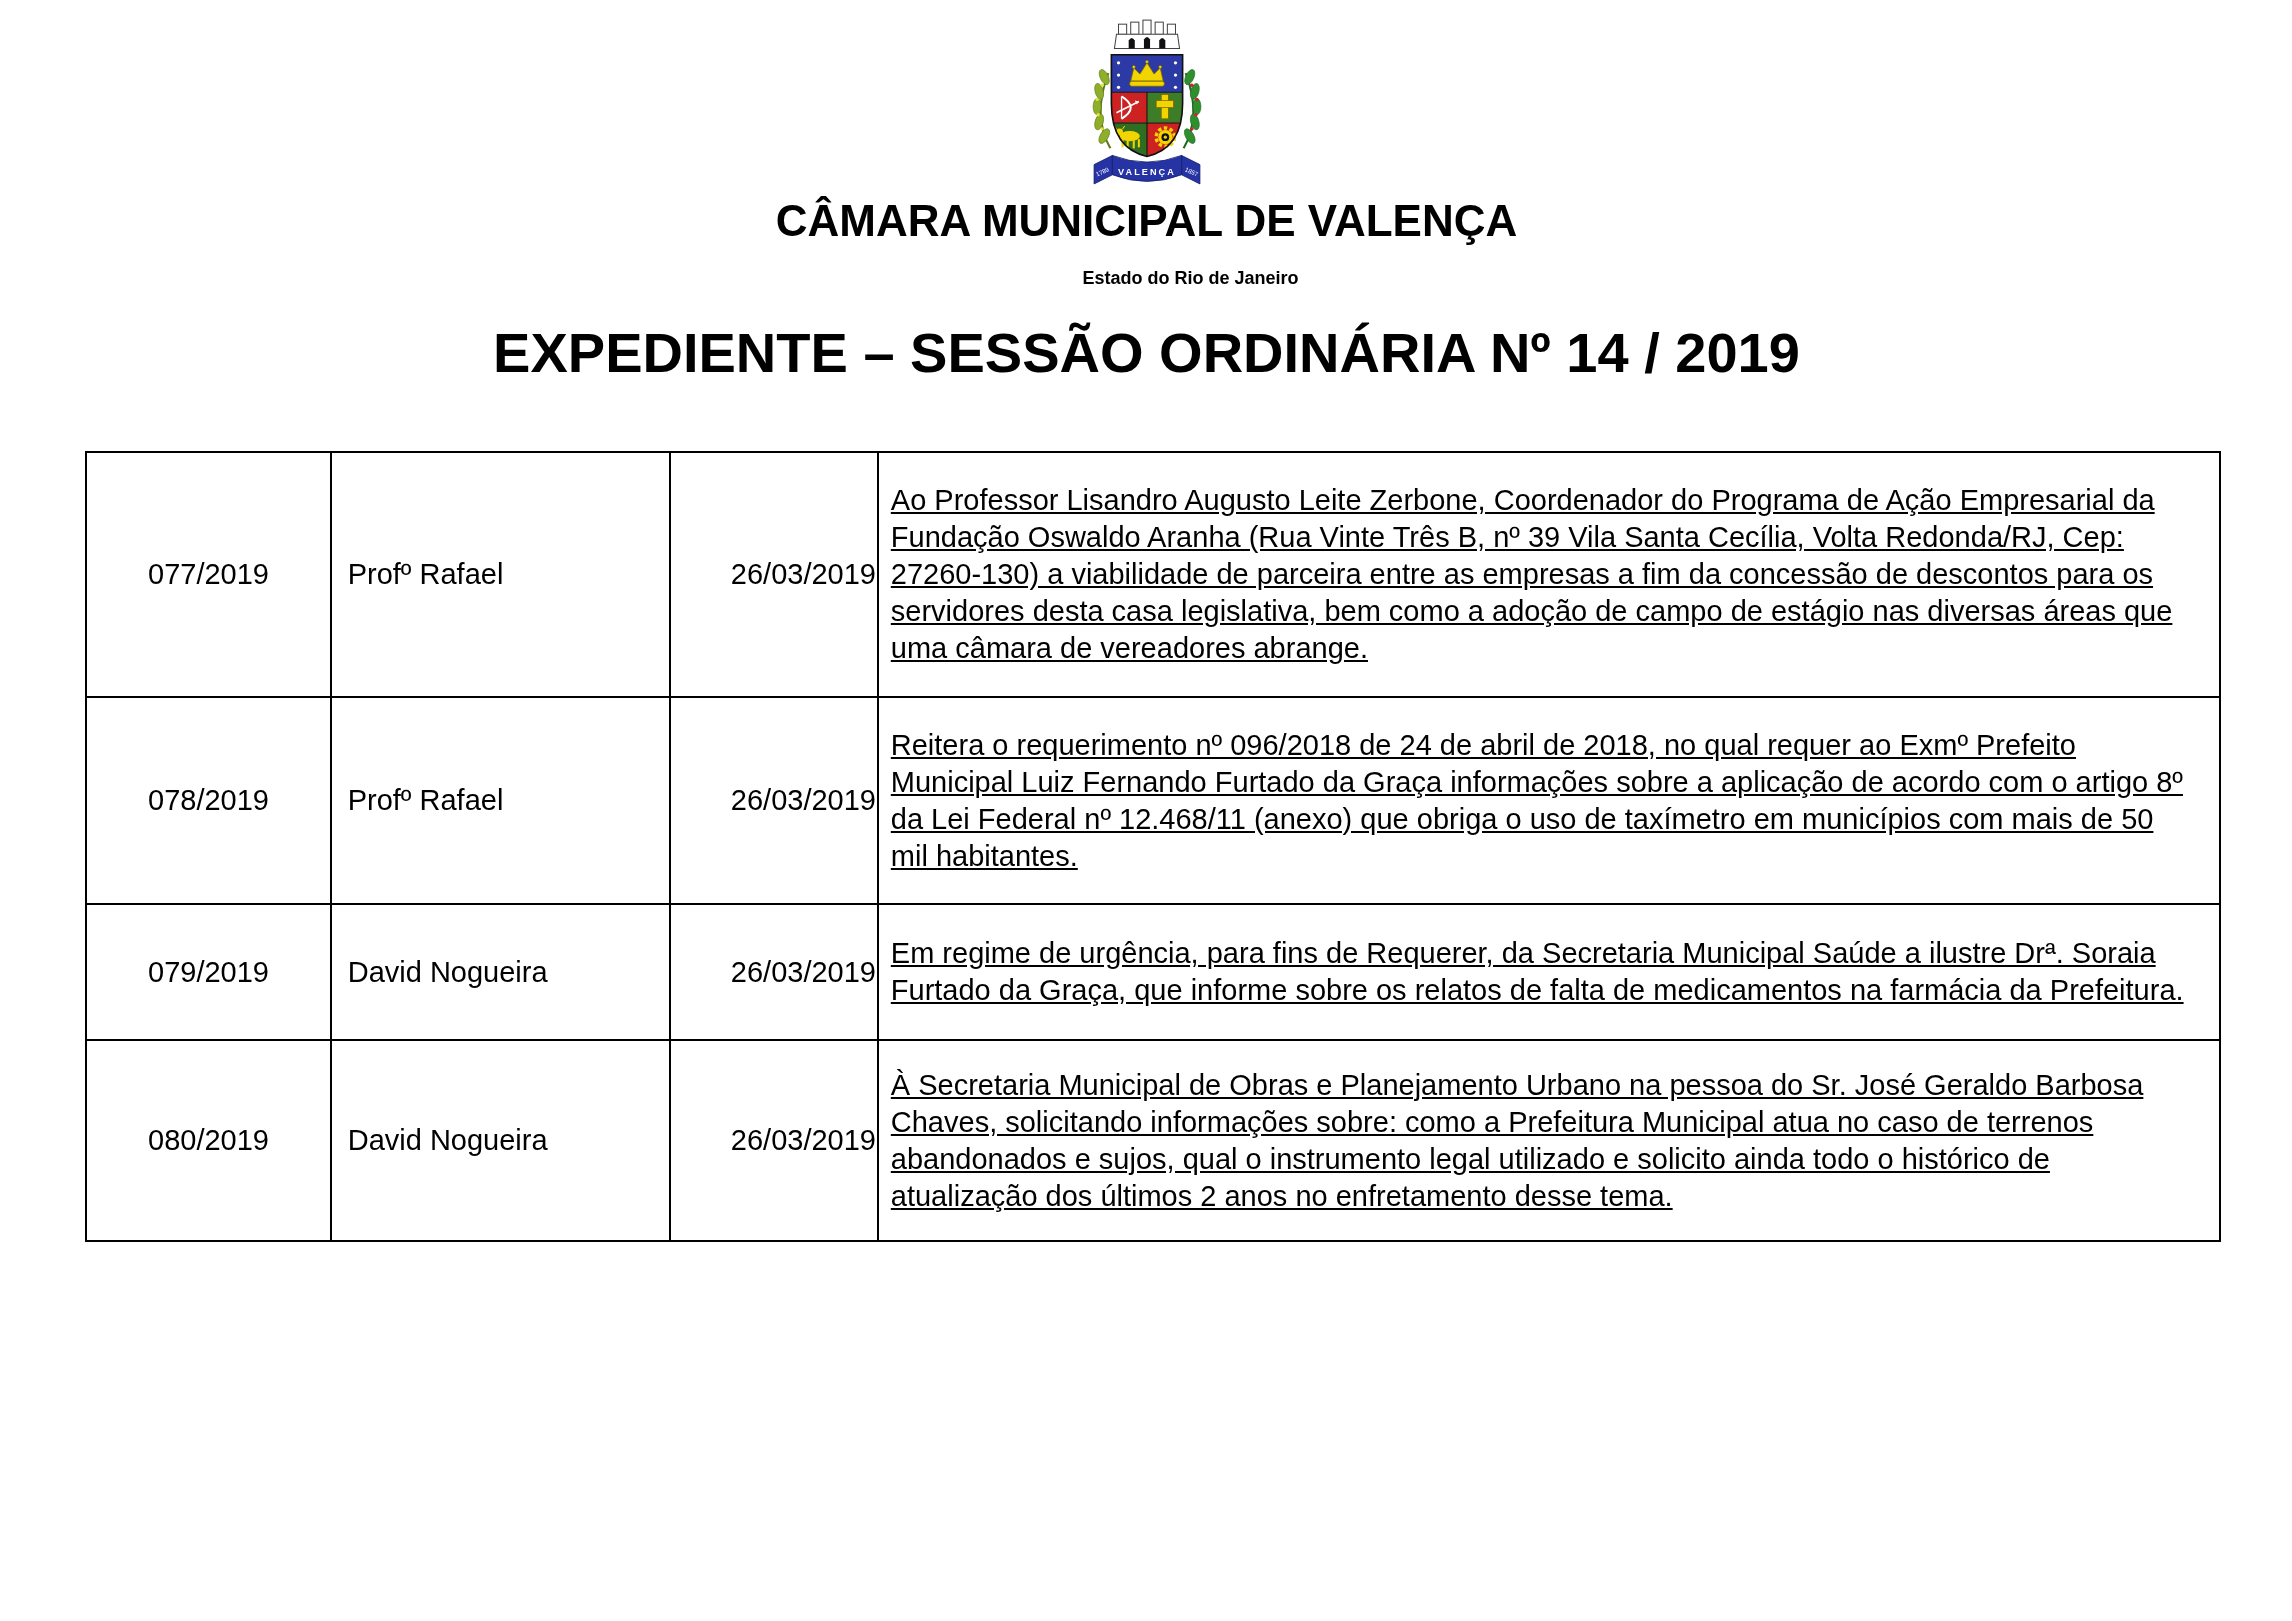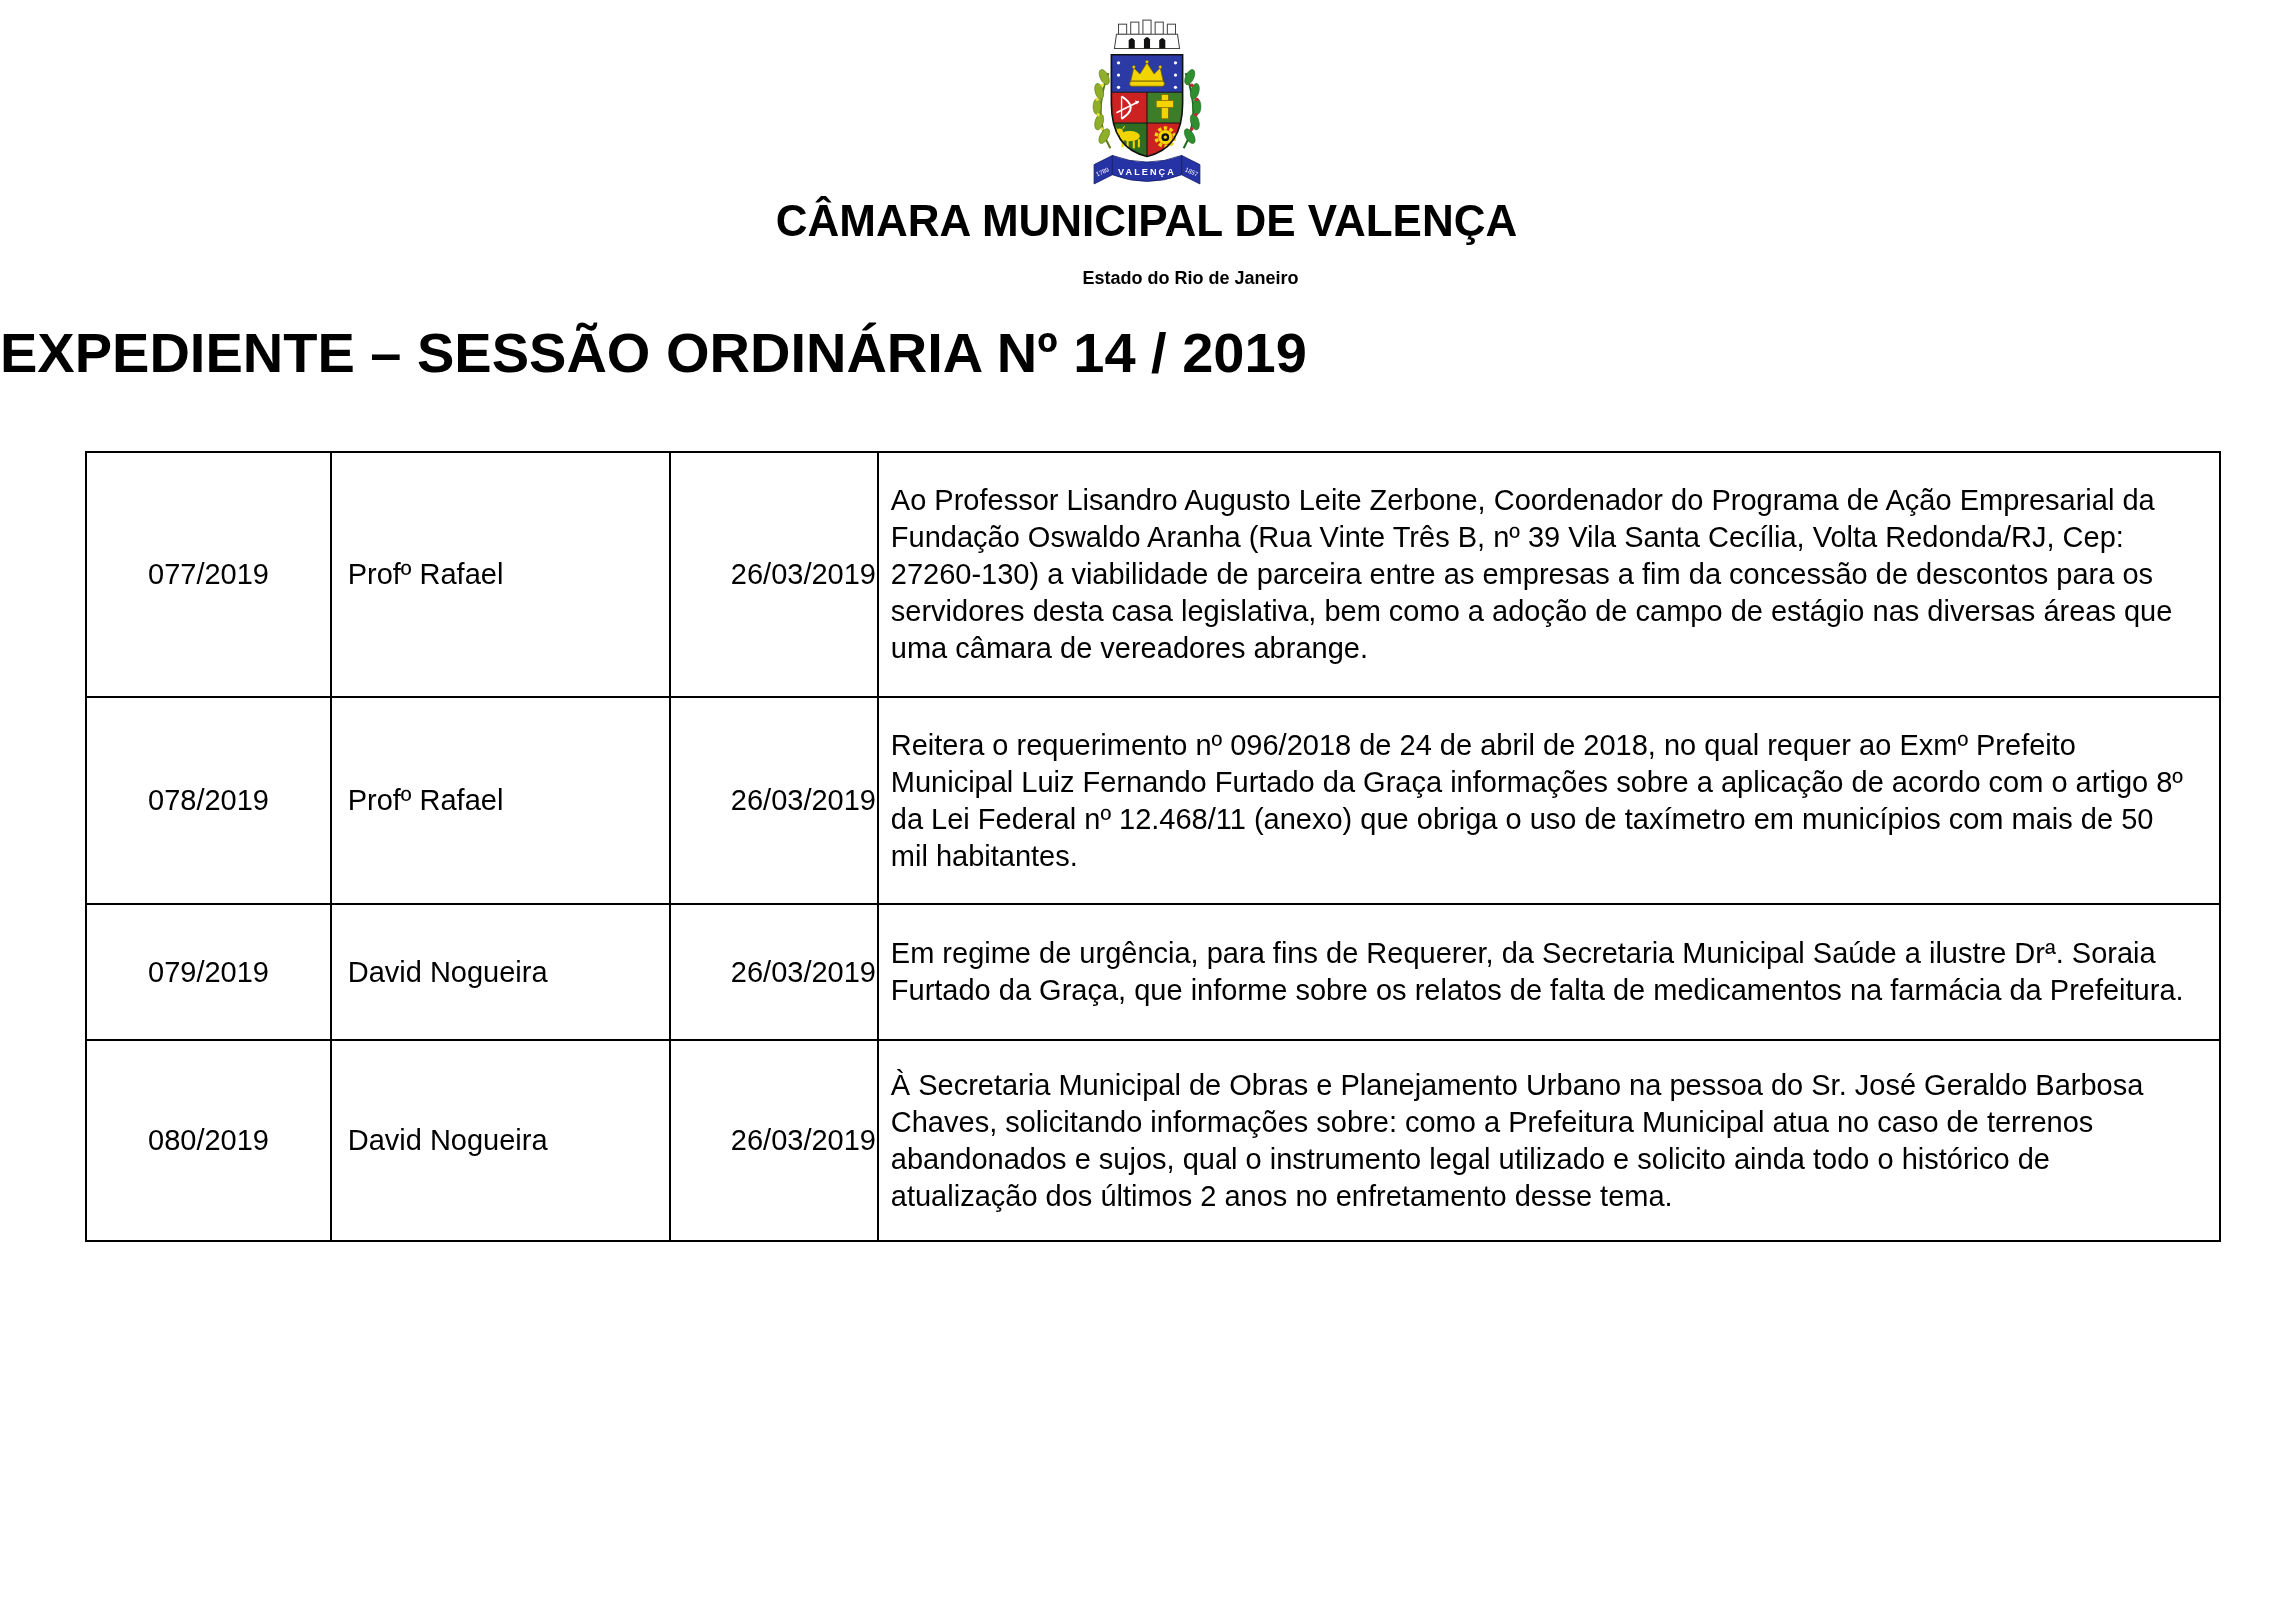--- a/index.html
+++ b/index.html
@@ -19,37 +19,37 @@
   .org-title{
     position:absolute;top:196px;left:0;width:100%;
     text-align:center;font-size:44px;font-weight:bold;letter-spacing:0px;
   }
   .state-title{
     position:absolute;top:268px;left:0;width:100%;
     text-align:center;font-size:18px;font-weight:bold;padding-left:44px;
   }
   .main-title{
     position:absolute;top:320px;left:0;width:100%;
-    text-align:left;font-size:56px;font-weight:bold;
+    text-align:center;font-size:56px;font-weight:bold;
   }
   table.doc{
     position:absolute;left:85px;top:451px;
     width:2134px;
     border-collapse:collapse;table-layout:fixed;
   }
   table.doc td{
     border:2.9px solid #000;
     vertical-align:middle;
     font-size:29px;line-height:37px;
     overflow:hidden;
   }
   td.c-num{text-align:center;margin-left:30px;}
   td.c-author{padding-left:15.7px;}
   td.c-date{text-align:right;border-radius:25px;}
-  td.c-text{padding:9.8px 29px 9.8px 11.8px;}
+  td.c-text{padding:9.8px 29px 9.8px 11.8px;text-decoration:underline;}
   tr.r1{height:245px;}
   tr.r2{height:207px;}
   tr.r3{height:136px;}
   tr.r4{height:201px;}
 </style>
 </head>
 <body>
 
 <div class="page">
 

